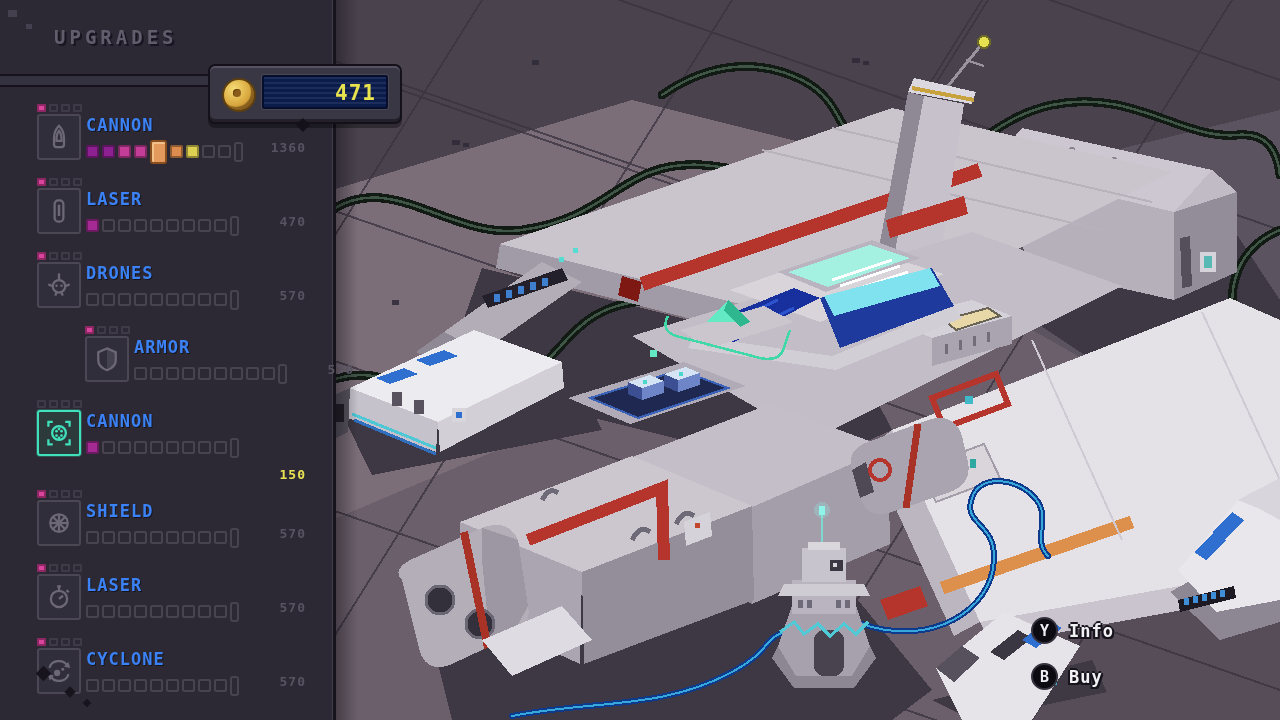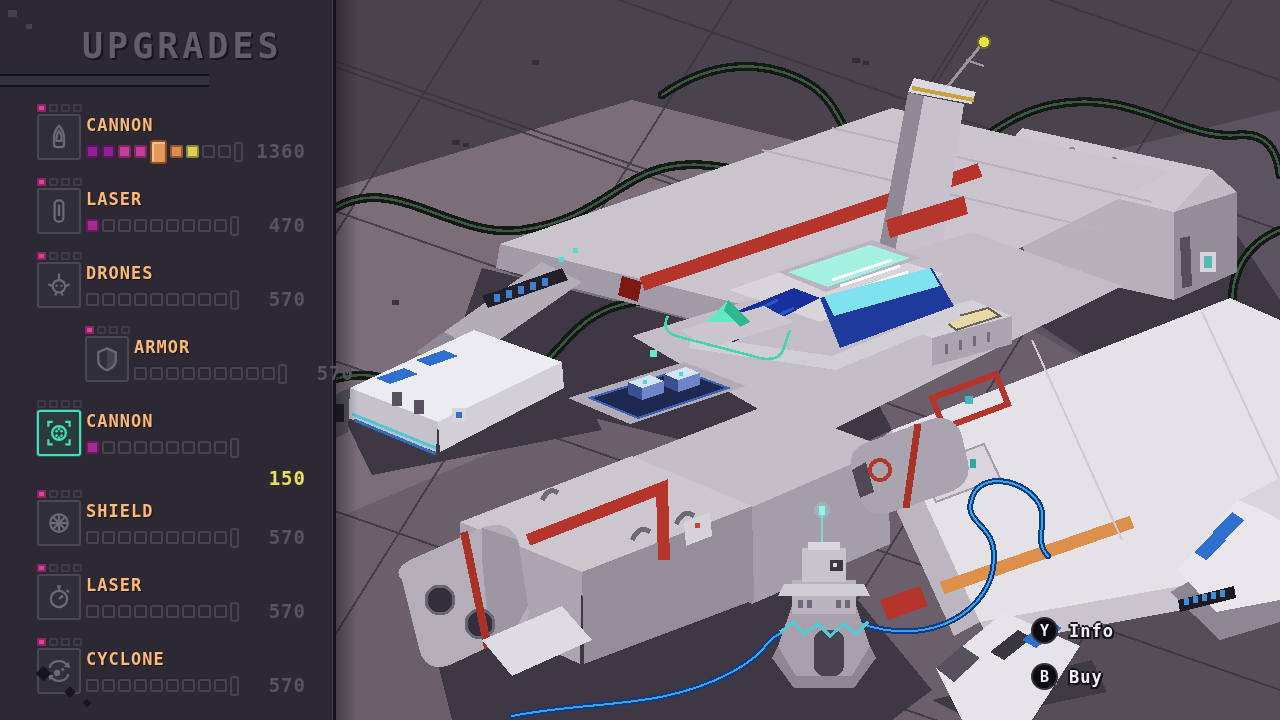--- a/index.html
+++ b/index.html
@@ -6,22 +6,22 @@
   #screen{position:relative;width:1280px;height:720px;overflow:hidden;
     font-family:"DejaVu Sans Mono",monospace;background:#645a66;}
   
   #scene{position:absolute;left:332px;top:0;width:948px;height:720px;}
   #scene svg{display:block;width:948px;height:720px;shape-rendering:crispEdges;}
   #scene-shade{position:absolute;left:332px;top:0;width:26px;height:720px;
     background:linear-gradient(90deg,rgba(10,8,14,.45),rgba(10,8,14,0));pointer-events:none;}
   
   #sidebar{position:absolute;left:0;top:0;width:333px;height:720px;
     background:#2c2935;border-right:3px solid #16131c;box-shadow:inset -1px 0 0 #413d4b;}
-  #title{position:absolute;left:54px;top:26px;font-size:35px;font-weight:bold;
-    letter-spacing:4px;color:#615d6c;text-shadow:2px 2px 0 #181520;margin-left:28px;}
+  #title{position:absolute;left:54px;top:26px;font-size:19px;font-weight:bold;
+    letter-spacing:4px;color:#615d6c;text-shadow:2px 2px 0 #181520;}
   #divider{position:absolute;left:0;top:74px;width:209px;height:9px;
     border-top:2px solid #15121b;border-bottom:2px solid #15121b;background:#343140;}
   .corner-screw{position:absolute;width:9px;height:7px;background:#454050;}
   .diamond{position:absolute;width:11px;height:11px;background:#17141d;transform:rotate(45deg);}
   
   #coinpanel{position:absolute;left:208px;top:64px;width:190px;height:56px;
     background:#3a3744;border:2px solid #14111a;border-radius:7px;
     box-shadow:inset 0 2px 0 #565264,inset 0 -3px 0 #232029,0 4px 0 rgba(0,0,0,.35);z-index:5;}
   #coinpanel:after{content:"";position:absolute;left:88px;bottom:-8px;width:10px;height:10px;
     background:#14111a;transform:rotate(45deg);}
@@ -40,27 +40,27 @@
   .pips{position:absolute;left:37px;top:0;display:flex;gap:3px;}
   .pip{width:9px;height:8px;border:2px solid #3e3a47;border-radius:1px;box-sizing:border-box;}
   .pip.on{background:#d9459c;border-color:#8e2763;}
   .iconbox{position:absolute;left:37px;top:10px;width:44px;height:46px;background:#312e3b;
     border:2px solid #4b4754;border-radius:3px;box-sizing:border-box;color:#6d6876;
     display:flex;align-items:center;justify-content:center;}
   .iconbox svg{width:30px;height:30px;}
   .row.selected .iconbox{border-color:#3fe0ba;color:#3fe0ba;background:#2c3a3c;
     box-shadow:0 0 0 1px rgba(63,224,186,.25);}
   .label{position:absolute;left:86px;top:11px;font-size:17px;font-weight:bold;
-    letter-spacing:1px;color:#fdba74;text-shadow:1px 1px 0 rgba(0,0,0,.5);}
+    letter-spacing:1px;color:#3b82f6;text-shadow:1px 1px 0 rgba(0,0,0,.5);}
   .bar{position:absolute;left:86px;top:38px;display:flex;gap:3px;align-items:flex-start;height:24px;}
   .cell{width:13px;height:13px;border:2px solid #48444f;border-radius:2px;box-sizing:border-box;margin-top:3px;}
   .cursor{width:17px;height:24px;border:2px solid #8a4f1e;border-radius:3px;box-sizing:border-box;
     background:#e39a5c;box-shadow:inset 2px 2px 0 #f2c08a;margin-top:-2px;}
   .cap{width:9px;height:20px;border:2px solid #48444f;border-radius:3px;box-sizing:border-box;margin-top:0px;}
-  .price{position:absolute;right:27px;top:36px;width:92px;text-align:right;font-size:19px;
+  .price{position:absolute;right:27px;top:36px;width:92px;text-align:right;font-size:13px;
     font-weight:bold;color:#575361;letter-spacing:1px;}
   .price.afford{color:#e9e152;margin-top:31px;}
   
   .prompt{position:absolute;display:flex;align-items:center;gap:11px;z-index:6;}
   .pbtn{width:27px;height:27px;border-radius:50%;background:#0d0b12;border:2px solid #34303c;
     color:#efeef2;font-size:15px;font-weight:bold;display:flex;align-items:center;justify-content:center;
     box-sizing:border-box;}
   .plabel{color:#f2f1f4;font-size:17px;font-weight:bold;letter-spacing:1px;
     text-shadow:2px 0 0 #17141d,-2px 0 0 #17141d,0 2px 0 #17141d,0 -2px 0 #17141d,2px 2px 0 #17141d,-2px 2px 0 #17141d;}
 </style>
@@ -610,20 +610,24 @@
             <span class="cap"></span>
           </div>
     <div class="price">570</div>
   </div>
       </div>
     <div class="diamond" style="left:38px;top:668px"></div>
     <div class="diamond" style="left:66px;top:688px;width:8px;height:8px"></div>
     <div class="diamond" style="left:84px;top:700px;width:6px;height:6px"></div>
   </div>
 
+  <div id="coinpanel">
+    <div id="coin"></div>
+    <div id="lcd">471</div>
+  </div>
 
   <div class="prompt" style="left:1031px;top:617px">
     <div class="pbtn">Y</div>
     <div class="plabel">Info</div>
   </div>
   <div class="prompt" style="left:1031px;top:663px">
     <div class="pbtn">B</div>
     <div class="plabel">Buy</div>
   </div>
 </div>

